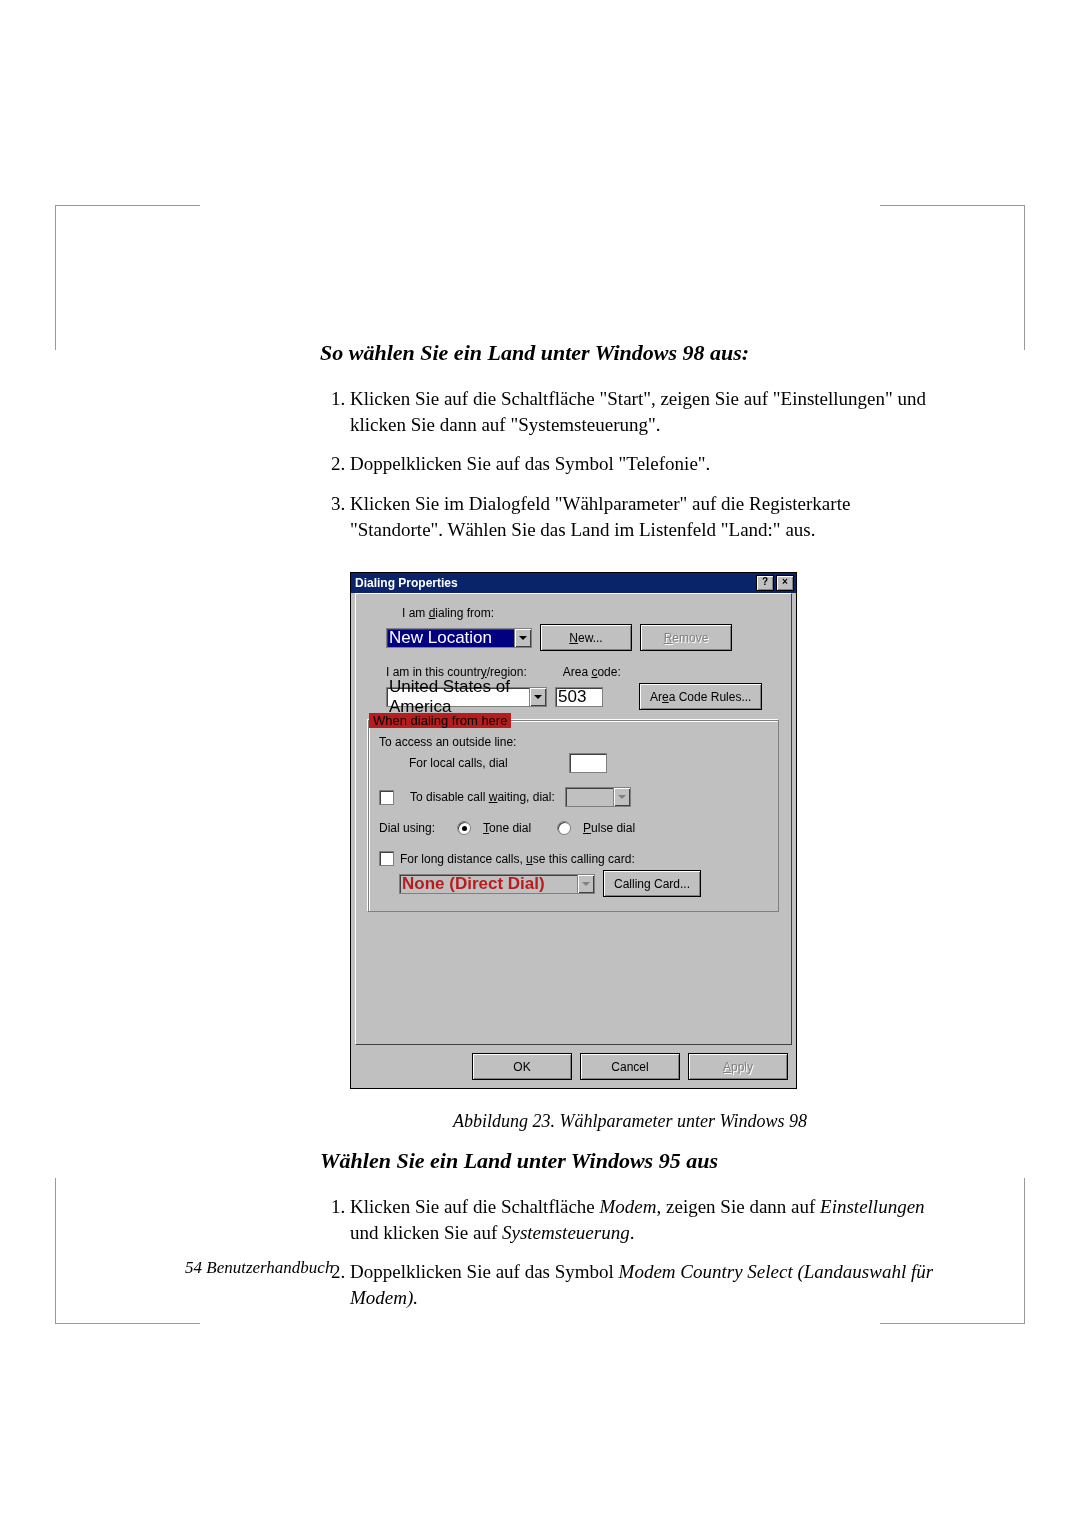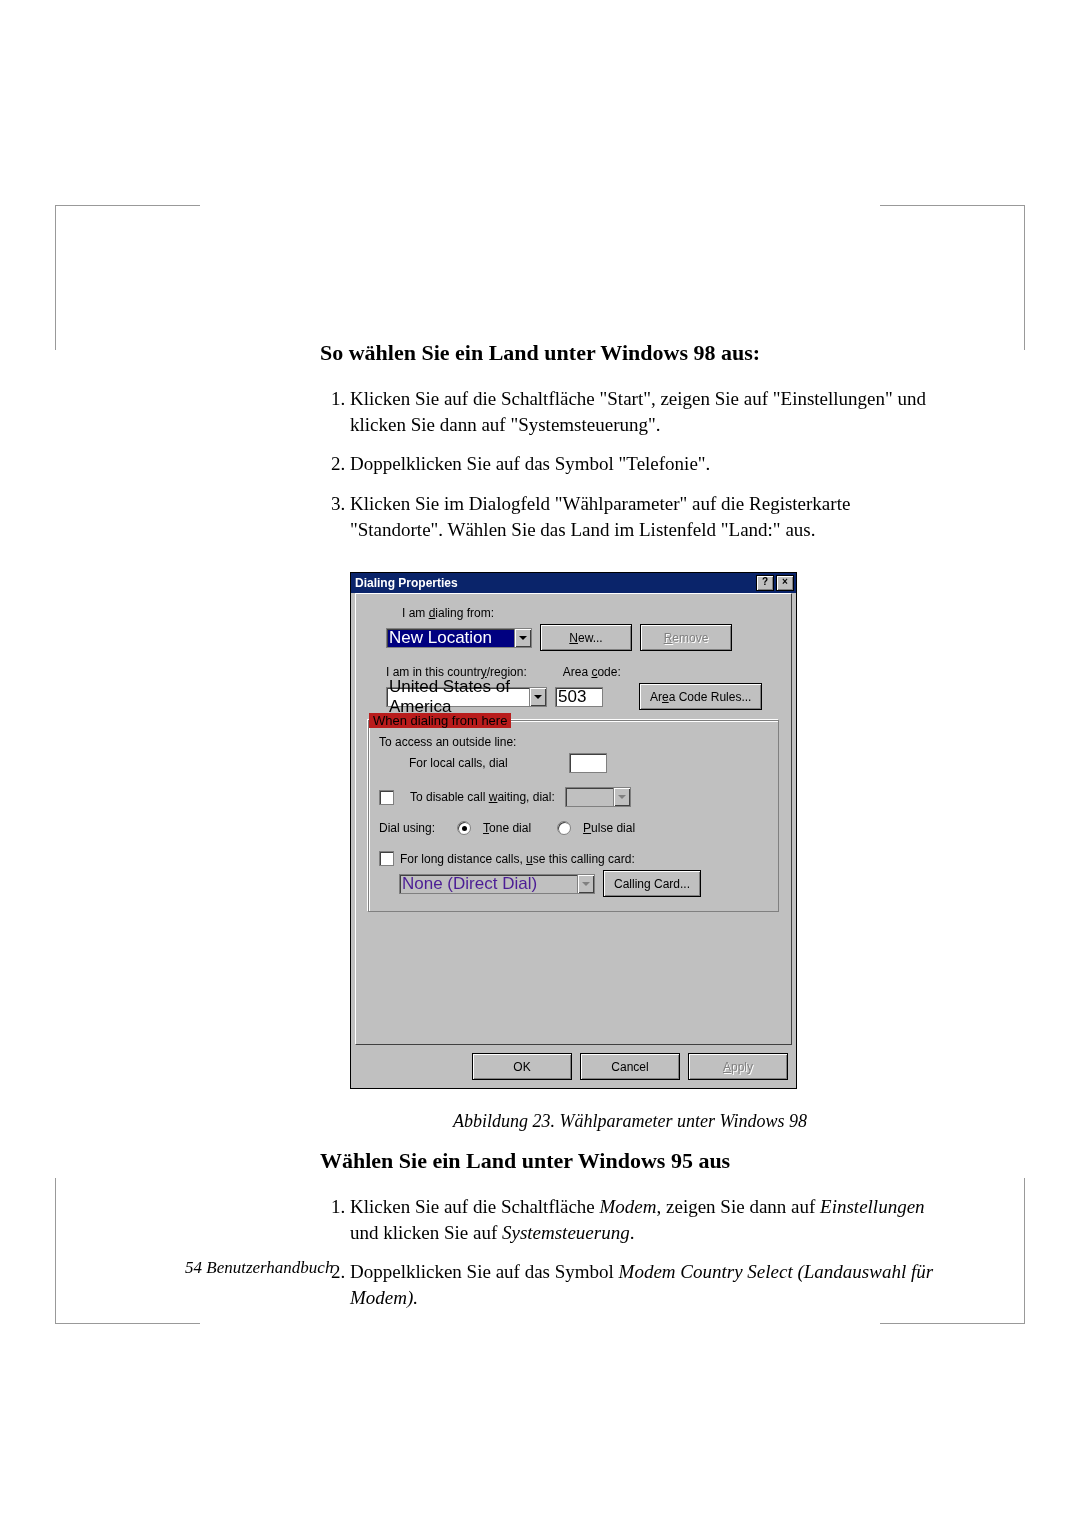--- a/index.html
+++ b/index.html
@@ -24,20 +24,21 @@
   .crop-br-h { position:absolute; left:880px; top:1323px; width:145px; height:1px; background:#999; }
   .crop-br-v { position:absolute; left:1024px;top:1178px; width:1px;  height:145px; background:#999; }
 
   .content {
     position:absolute;
     left:320px;
     top:340px;
     width:620px;
   }
   .heading {
+    font-style: italic;
     font-weight: bold;
     font-size: 22px;
     margin: 0 0 20px 0;
     color:#000;
   }
   ol.steps {
     list-style-type: decimal;
     padding-left: 30px;
     margin: 0;
     font-size: 19px;
@@ -136,21 +137,21 @@
   .combo { position:relative; }
   .combo .arrow {
     position:absolute; right:0; top:0;
     width:16px; height:100%;
     background:#c0c0c0;
     border-left:1px solid #808080;
     box-shadow: inset 1px 1px #fff, inset -1px -1px #404040;
     display:flex; align-items:center; justify-content:center;
     color:#000;
   }
-  .combo.disabled { background:#c0c0c0; color:#4c1d95; }
+  .combo.disabled { background:#c0c0c0; color:#b91c1c;font-weight:bold; }
   .combo.disabled .arrow { color:#808080; }
   .arrow svg { width:8px; height:8px; }
   .btn {
     background:#c0c0c0;
     border:1px solid #000;
     box-shadow: inset 1px 1px #fff, inset -1px -1px #808080;
     padding:2px 10px;
     font-size:12px;
     height:21px;
     display:inline-flex;

